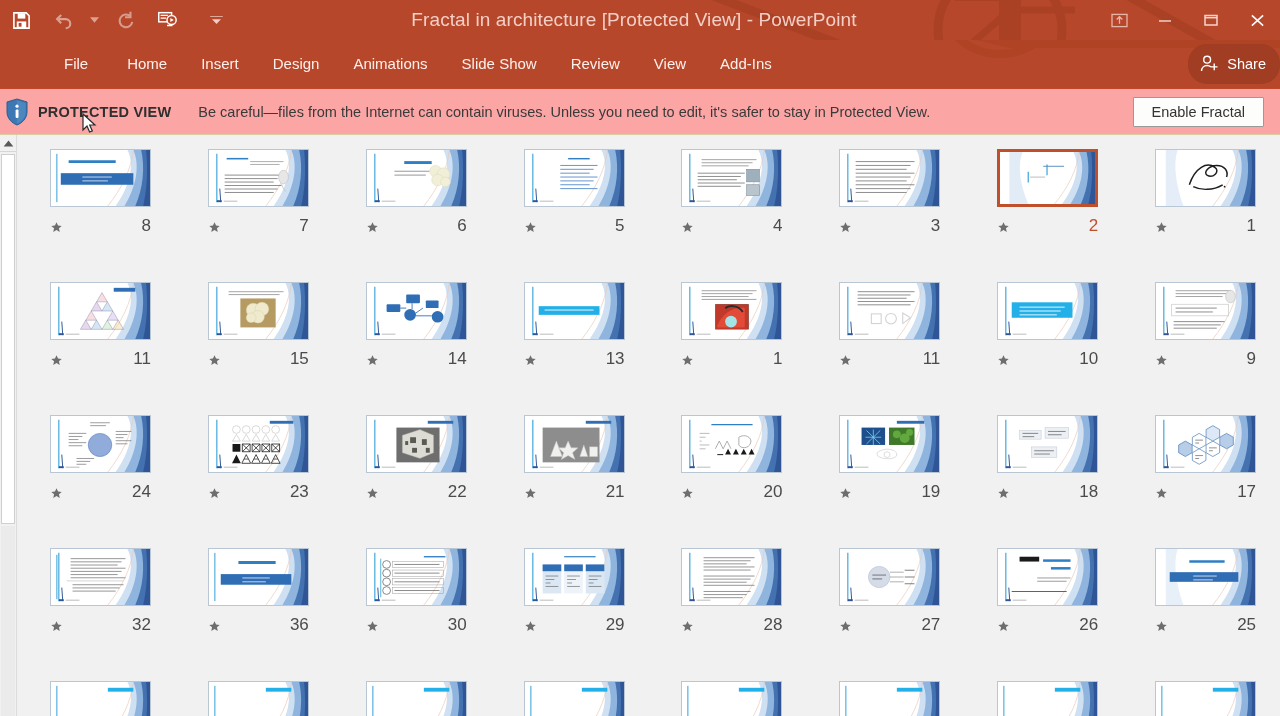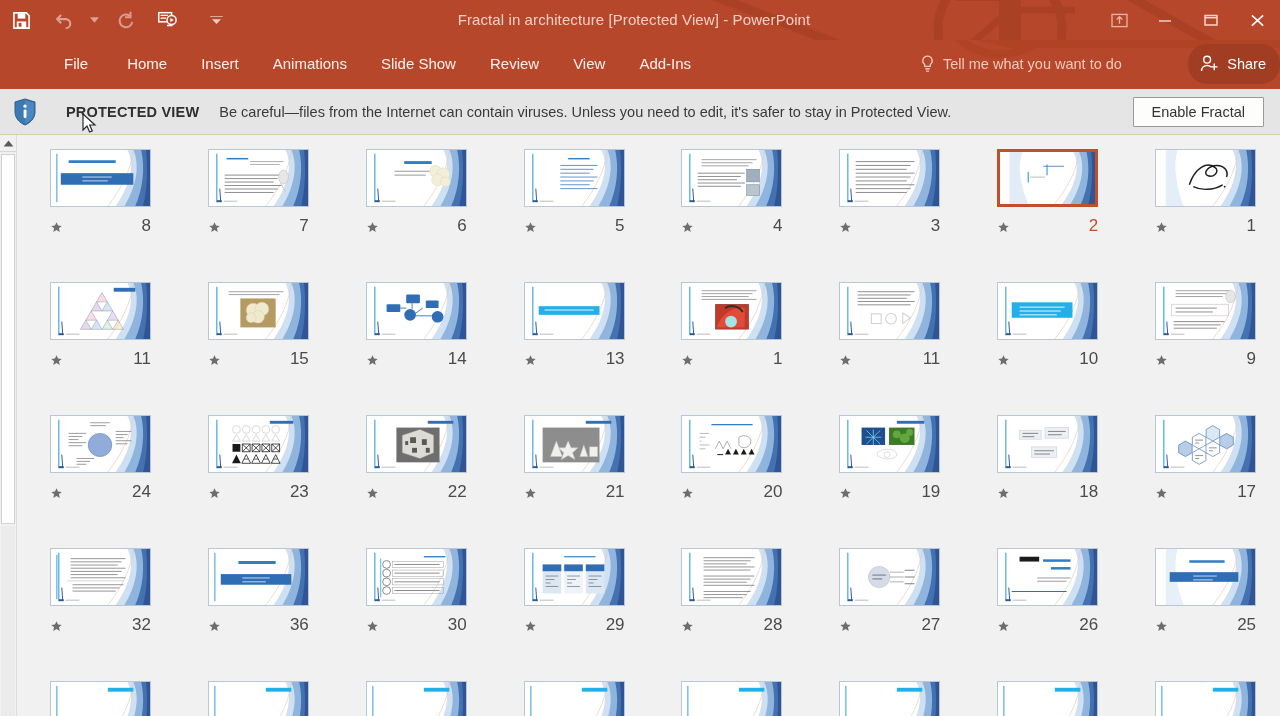--- a/index.html
+++ b/index.html
@@ -13,21 +13,21 @@
   
   .titlebar{
     position:relative; height:40px; background:#b7472a; overflow:hidden;
   }
   .tb-deco{ position:absolute; inset:0; pointer-events:none; opacity:.55;}
   .qat{ position:absolute; left:0; top:0; height:40px; display:flex; align-items:center; }
   .qat-btn{ width:42px; height:34px; display:flex; align-items:center; justify-content:center; }
   .qat-btn.sm{ width:20px; }
   .doc-title{
     position:absolute; left:0; right:12px; top:0; height:40px; line-height:40px;
-    text-align:center; color:#f3cfc6; font-size:15px; letter-spacing:.1px;
+    text-align:center; color:#f3cfc6; font-size:19px; letter-spacing:.1px;
     white-space:nowrap; pointer-events:none;
   }
   .win-ctrls{ position:absolute; right:0; top:0; height:40px; display:flex; align-items:center; }
   .win-btn{ width:46px; height:34px; display:flex; align-items:center; justify-content:center; }
 
   
   .ribbon{
     position:relative; height:48px; background:#b7472a; overflow:hidden;
     display:flex; align-items:center;
   }
@@ -42,27 +42,27 @@
     position:absolute; left:920px; top:0; height:48px; display:flex; align-items:center;
     gap:8px; color:#f0c9bf; font-size:14.5px; white-space:nowrap;
   }
   .share{
     position:absolute; right:0; top:4px; height:40px; background:#a03d22;
     display:flex; align-items:center; gap:8px; padding:0 14px 0 12px; color:#fff; font-size:14.5px;border-radius:19px;
   }
 
   
   .pvbar{
-    position:relative; height:47px; background:#e5e5e5;
+    position:relative; height:47px; background:#fca5a5;
     border-top:1px solid #c1472a; border-bottom:1px solid #d8cfa0;
-    display:flex; align-items:center; padding-left:8px;gap:20px;
+    display:flex; align-items:center; 
   }
   .pv-shield{ width:34px; display:flex; justify-content:center; align-items:center; }
   .pv-strong{ font-weight:bold; color:#2f2f2f; font-size:14.5px; letter-spacing:.2px; margin-left:4px;}
-  .pv-msg{ color:#3a3a3a; font-size:14.5px; margin-left:0; white-space:nowrap;}
+  .pv-msg{ color:#3a3a3a; font-size:14.5px; margin-left:27px; white-space:nowrap;}
   .pv-btn{
     position:absolute; right:16px; top:50%; transform:translateY(-50%);
     background:#fdfdfb; border:1px solid #9a9a9a; color:#333; font-size:14.5px;
     padding:6px 18px; border-radius:1px;
   }
   .cursor{ position:absolute; left:82px; top:113px; z-index:40; pointer-events:none;}
 
   
   .workspace{ position:relative; height:calc(716px - 40px - 48px - 47px); background:#f1f1f1; overflow:hidden;}
   .lscroll{
@@ -192,34 +192,28 @@
       <circle cx="1000" cy="-8" r="62"></circle>
       <path d="M700 -30 L1010 44 L1280 44"></path>
       <path d="M1140 -10 L1280 66"></path>
     </g>
   </svg>
 
   <div class="tabs">
     <div class="tab file">File</div>
     <div class="tab">Home</div>
     <div class="tab">Insert</div>
+    <div class="tab">Design</div>
     <div class="tab">Animations</div>
     <div class="tab">Slide Show</div>
     <div class="tab">Review</div>
     <div class="tab">View</div>
     <div class="tab">Add-Ins</div>
   </div>
 
-  <div class="tellme">
-    <svg width="15" height="19" viewBox="0 0 16 20">
-      <path d="M8 1a5 5 0 0 0-3 9v2h6v-2a5 5 0 0 0-3-9z" fill="none" stroke="#f0c9bf" stroke-width="1.4"></path>
-      <path d="M5.6 14.5h4.8M6.4 17h3.2" stroke="#f0c9bf" stroke-width="1.4"></path>
-    </svg>
-    <span>Tell me what you want to do</span>
-  </div>
 
   <div class="share">
     <svg width="19" height="18" viewBox="0 0 20 19">
       <circle cx="7.5" cy="5" r="3.6" fill="none" stroke="#fff" stroke-width="1.5"></circle>
       <path d="M1.6 17c0-3.6 2.7-6 5.9-6 1.6 0 3 .6 4.1 1.6" fill="none" stroke="#fff" stroke-width="1.5"></path>
       <path d="M15 9v7M11.5 12.5h7" stroke="#fff" stroke-width="1.5"></path>
     </svg>
     <span>Share</span>
   </div>
 </div>

